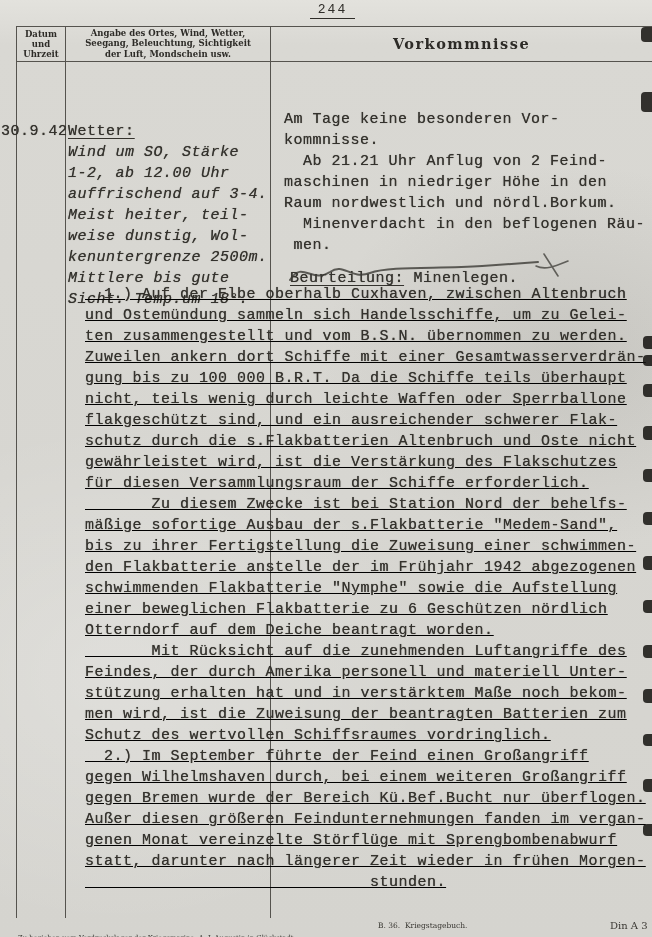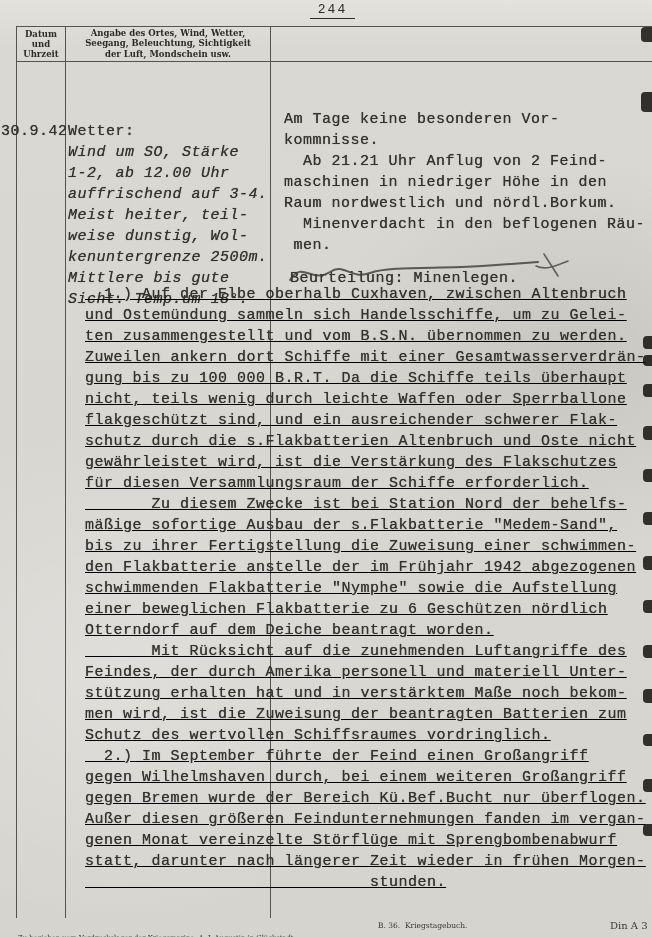--- a/index.html
+++ b/index.html
@@ -32,21 +32,21 @@
   }
   #hdr1 { left:17px; width:48px;  font-size:8.5px; line-height:10px; }
   #hdr2 { left:66px; width:204px; font-size:8.5px; line-height:10.5px; }
   #hdr3 { left:271px; width:381px; font-size:14.5px; letter-spacing:1.5px; }
 
   .mono {
     color:#34322d; font-size:15px; letter-spacing:.5px; line-height:21px;
     white-space:pre; text-shadow:0 0 .7px rgba(52,50,45,.85);
   }
   .tw { position:absolute;margin-top:41px; }
-  .ul { text-underline-offset:3px; }
+  .ul { text-decoration:underline; text-underline-offset:3px; }
 
   #date         { left:1px;   top:80px; }
   #weather-head { left:68px;  top:80px; }
   #weather-body { left:68px;  top:101px;font-style:italic; }
   #events-body  { left:284px; top:68px; }
   #assessment   { left:290px; top:227px; }
   #signature    { position:absolute; left:286px; top:250px; }
 
   #paragraphs { position:absolute; left:85px; top:284px;text-decoration:underline; }
   .tw-p { margin:0; }
@@ -77,20 +77,21 @@
   <div class="vline" style="left:16px"></div>
   <div class="vline" style="left:65px"></div>
   <div class="vline" style="left:270px"></div>
 
   <div class="hdr" id="hdr1">Datum
 und
 Uhrzeit</div>
   <div class="hdr" id="hdr2">Angabe des Ortes, Wind, Wetter,
 Seegang, Beleuchtung, Sichtigkeit
 der Luft, Mondschein usw.</div>
+  <div class="hdr" id="hdr3">Vorkommnisse</div>
 
   <div class="mono tw" id="date">30.9.42</div>
 
   <div class="mono tw" id="weather-head"><span class="ul">Wetter:</span></div>
   <div class="mono tw" id="weather-body">Wind um SO, Stärke
 1-2, ab 12.00 Uhr
 auffrischend auf 3-4.
 Meist heiter, teil-
 weise dunstig, Wol-
 kenuntergrenze 2500m.

